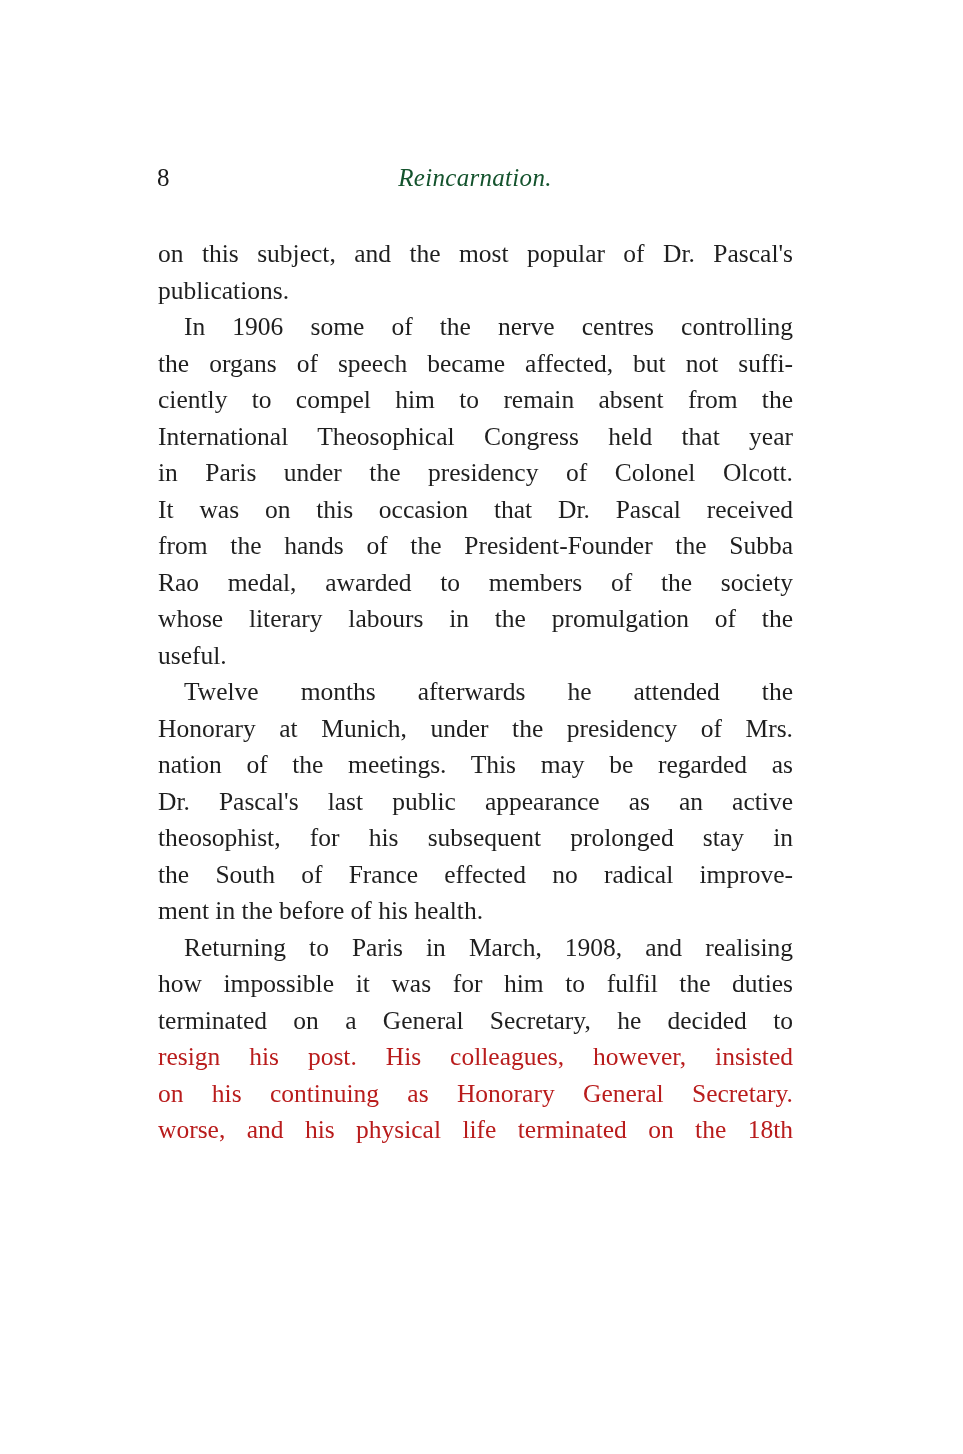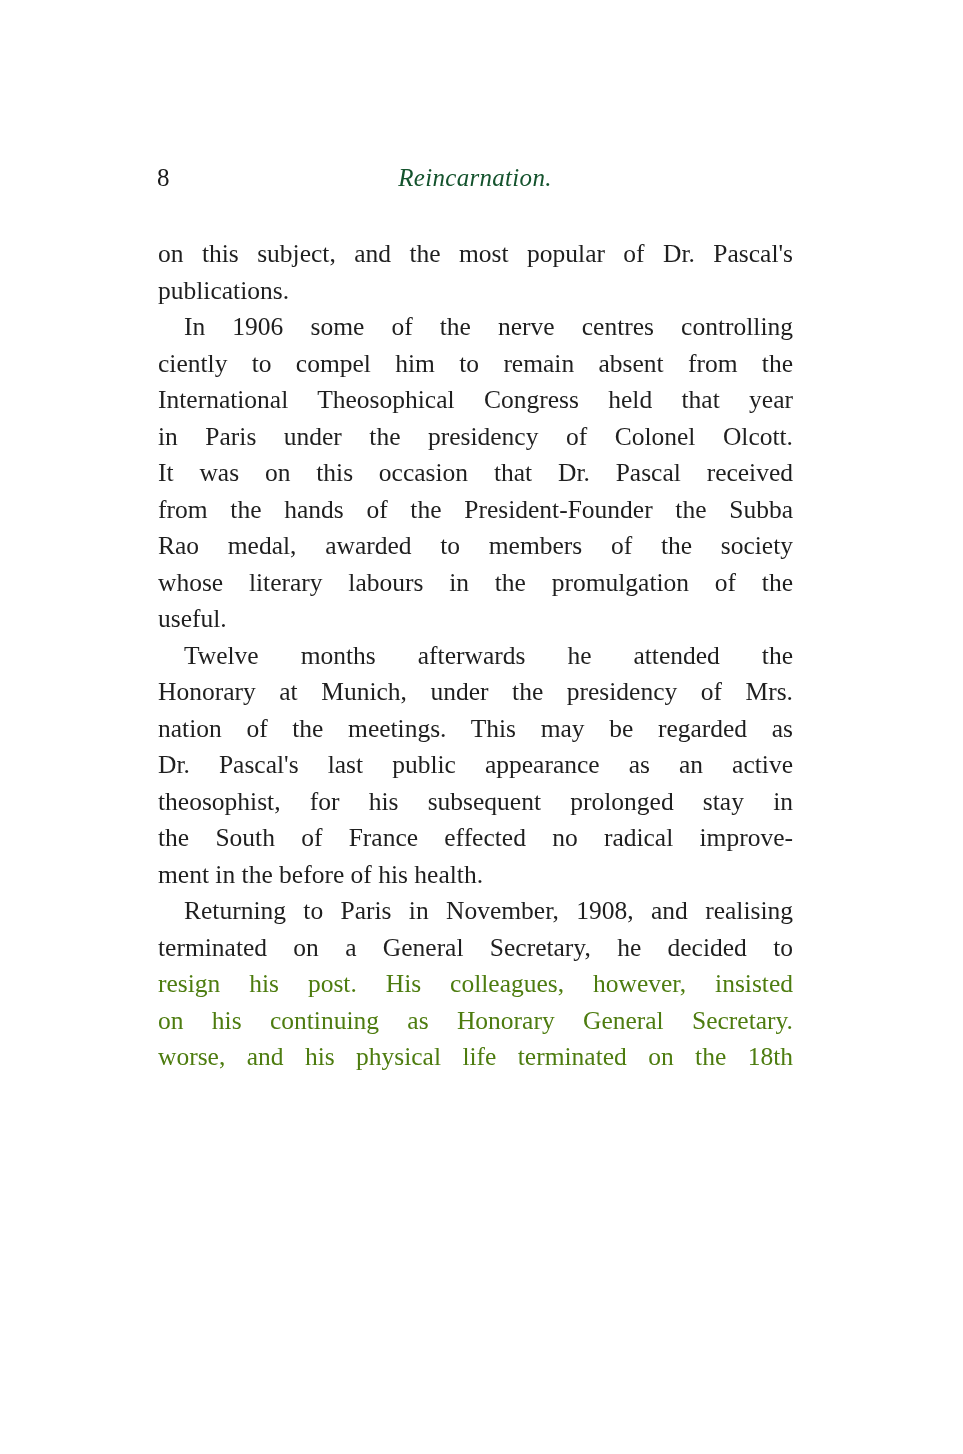--- a/index.html
+++ b/index.html
@@ -15,40 +15,41 @@
       height: 36.5px;
       line-height: 36.5px;
       color: #1f1f1f;
       text-align: justify;
       text-align-last: justify;
       white-space: nowrap;
       overflow: visible;
     }
     .line.last { text-align-last: left; }
     .line.indent { padding-left: 26px; }
-    .line.dark { color: #4d7c0f; }
+    .line.dark { color: #b91c1c; }
   </style>
 </head>
 <body>
 
 <div class="page">
   <div class="header">
     <span class="page-number">8</span>
     <span class="running-title">Reincarnation.</span>
   </div>
 
   <div class="body-text">
 
     <div>
       <div class="line">on this subject, and the most popular of Dr. Pascal's</div>
       <div class="line last">publications.</div>
     </div>
 
     <div>
       <div class="line indent">In 1906 some of the nerve centres controlling</div>
+      <div class="line">the organs of speech became affected, but not suffi-</div>
       <div class="line">ciently to compel him to remain absent from the</div>
       <div class="line">International Theosophical Congress held that year</div>
       <div class="line">in Paris under the presidency of Colonel Olcott.</div>
       <div class="line">It was on this occasion that Dr. Pascal received</div>
       <div class="line">from the hands of the President-Founder the Subba</div>
       <div class="line">Rao medal, awarded to members of the society</div>
       <div class="line">whose literary labours in the promulgation of the</div>
       <div class="line last">useful.</div>
     </div>
 
@@ -56,20 +57,21 @@
       <div class="line indent">Twelve months afterwards he attended the</div>
       <div class="line">Honorary at Munich, under the presidency of Mrs.</div>
       <div class="line">nation of the meetings.  This may be regarded as</div>
       <div class="line">Dr. Pascal's last public appearance as an active</div>
       <div class="line">theosophist, for his subsequent prolonged stay in</div>
       <div class="line">the South of France effected no radical improve-</div>
       <div class="line last">ment in the before of his health.</div>
     </div>
 
     <div>
-      <div class="line indent">Returning to Paris in November, 1908, and realising</div>
+      <div class="line indent">Returning to Paris in March, 1908, and realising</div>
+      <div class="line">how impossible it was for him to fulfil the duties</div>
       <div class="line">terminated on a General Secretary, he decided to</div>
       <div class="line dark">resign his post.  His colleagues, however, insisted</div>
       <div class="line dark">on his continuing as Honorary General Secretary.</div>
       <div class="line dark">worse, and his physical life terminated on the 18th</div>
     </div>
   </div>
 </div>
 
 </body></html>

